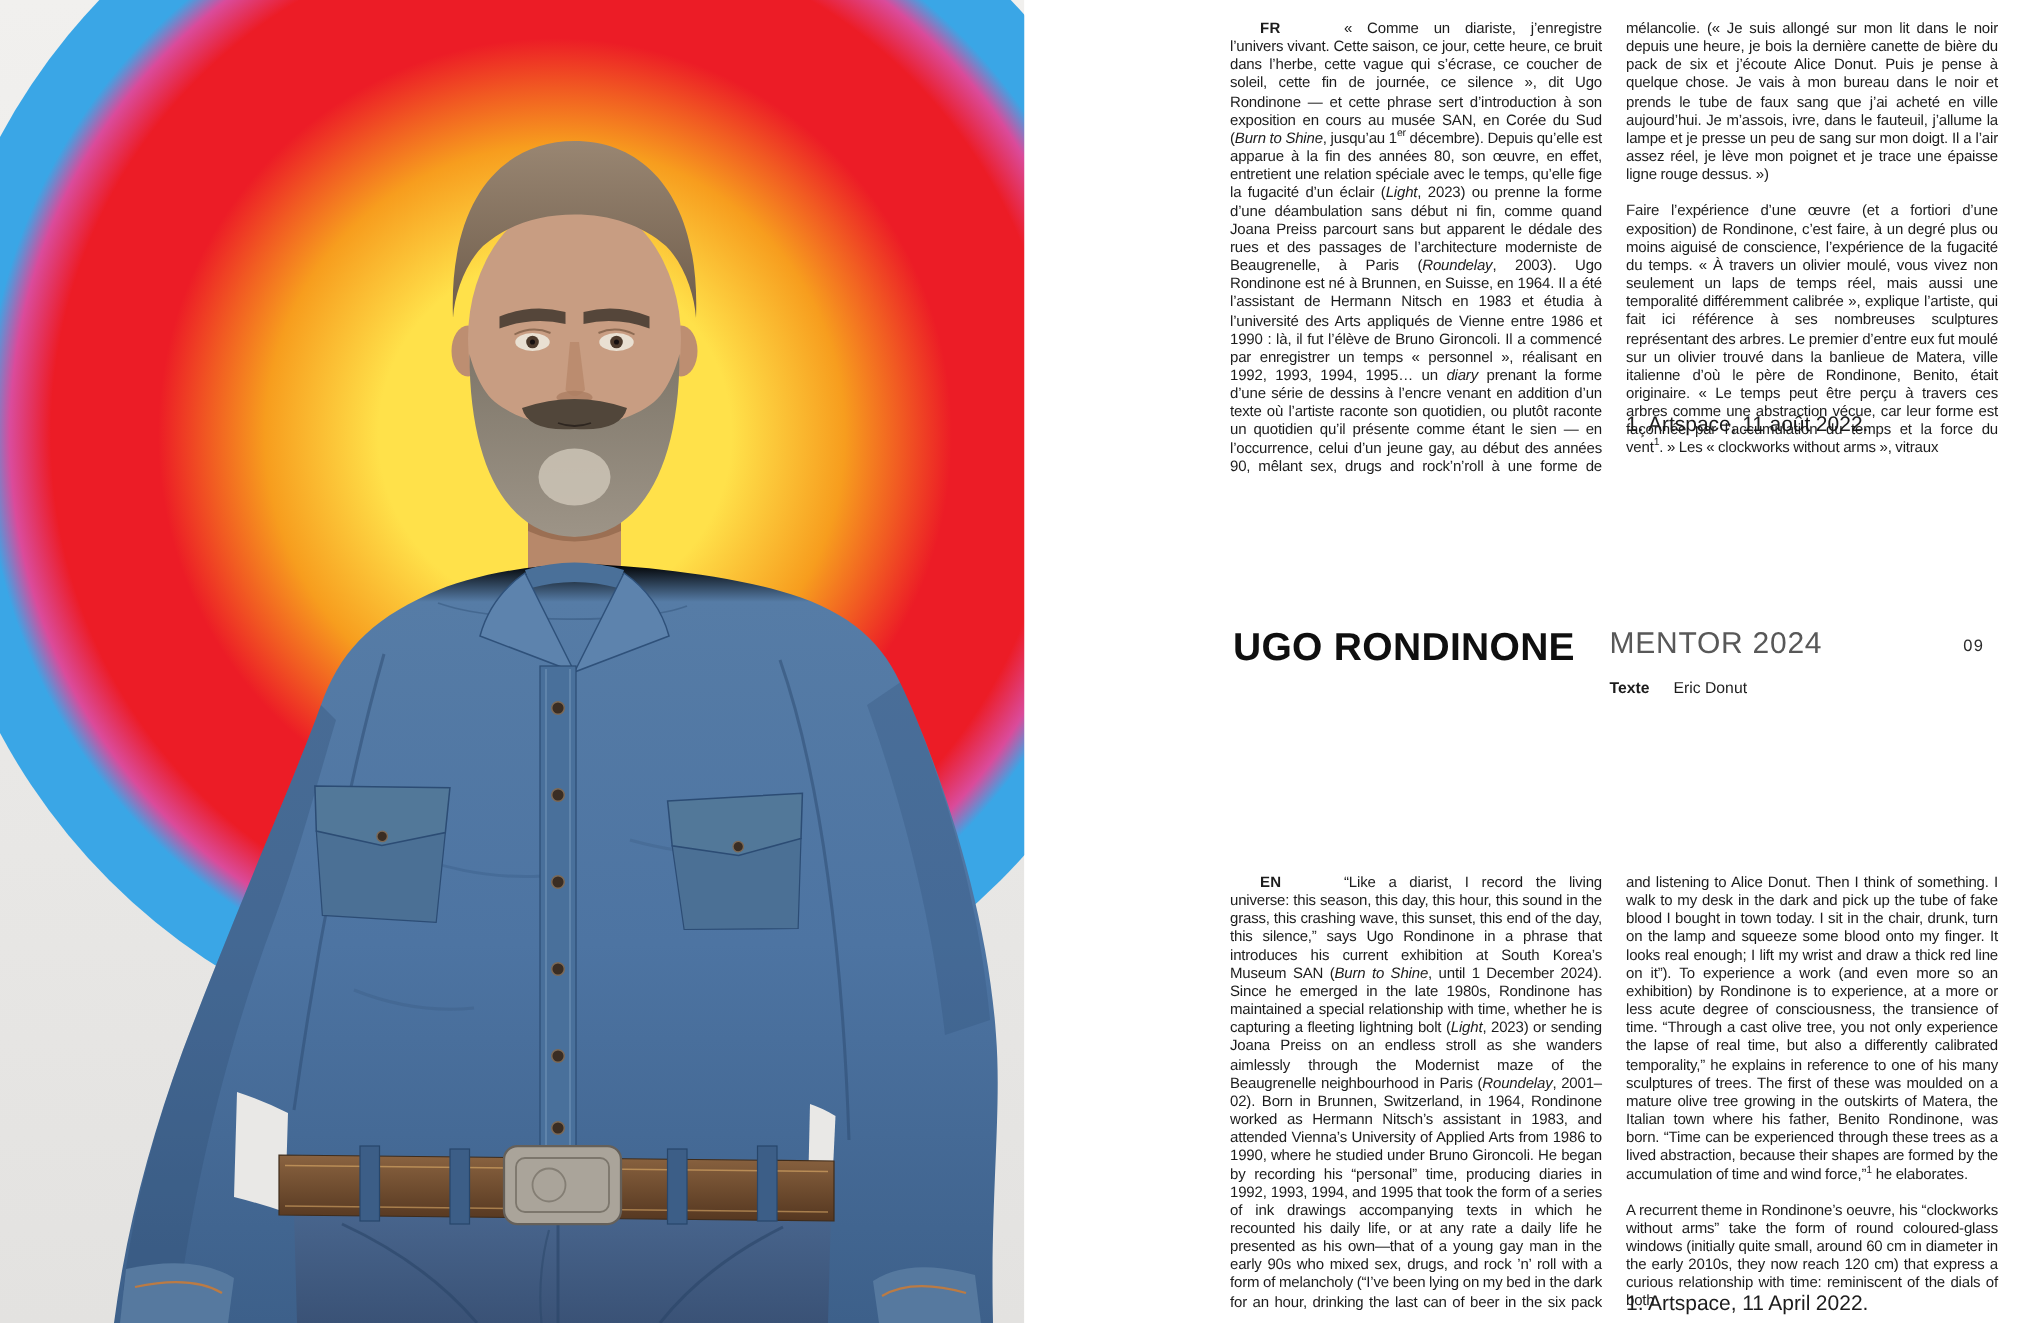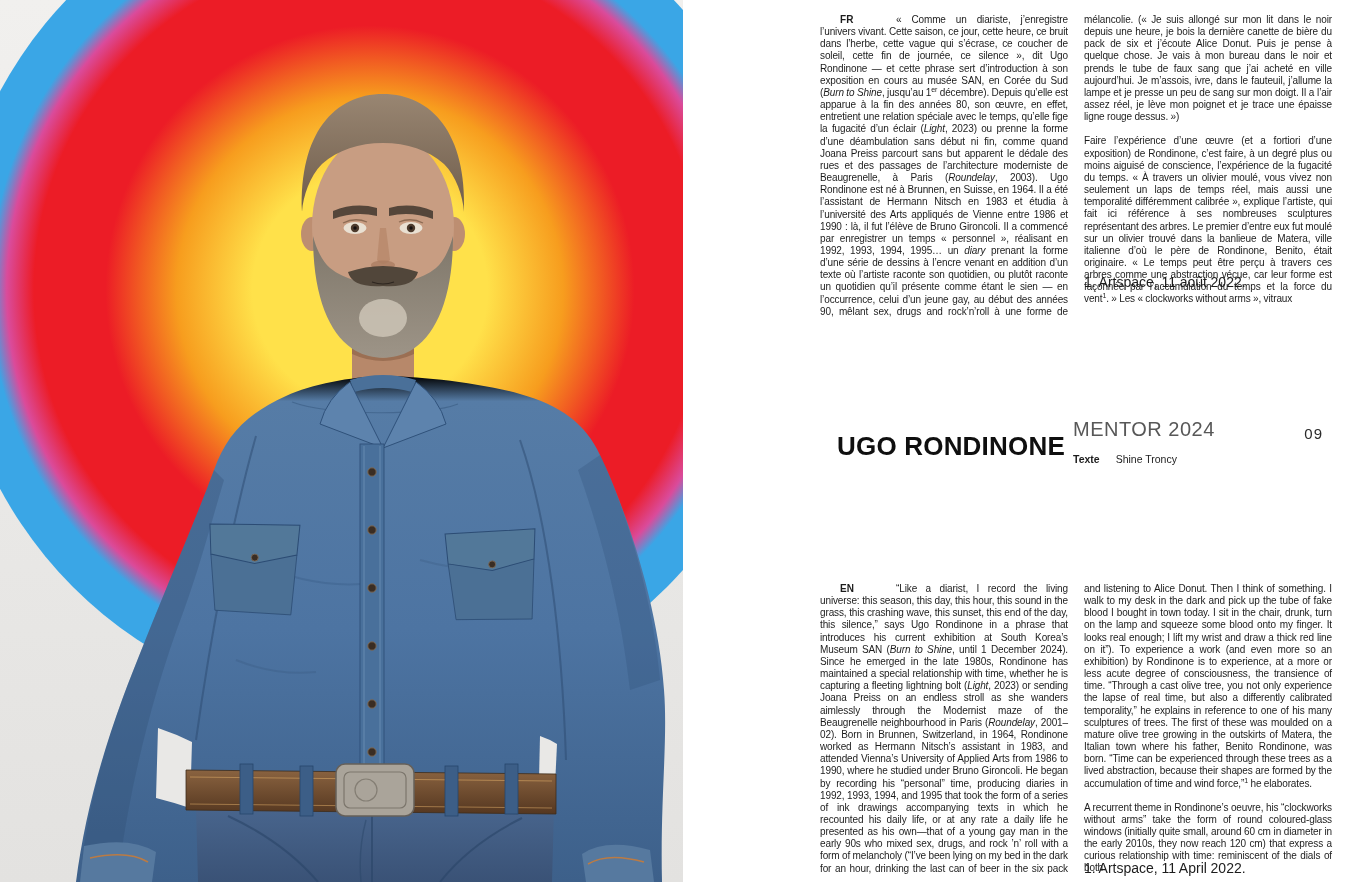--- a/index.html
+++ b/index.html
@@ -22,25 +22,25 @@
   .para{margin:0 0 12px 0;}
   .para:last-child{margin-bottom:0;}
   .lang-label{font-weight:bold;display:inline-block;width:56px;letter-spacing:0.2px;padding-left:20px;}
   .footnote{position:absolute;left:264px;width:248px;font-size:14px;line-height:9.5px;
     letter-spacing:0;color:#1c1c1c;text-align:left;}
   .fr-block .footnote{top:264px;}
   .en-block .footnote{top:281px;}
   sup{font-size:7px;line-height:0;}
 
   .title-block{position:absolute;left:137px;top:415px;width:512px;height:62px;}
-  .artist-title{position:absolute;left:0;top:0;margin:17px;font-size:26px;line-height:28px;
+  .artist-title{position:absolute;left:0;top:0;margin:2px;font-size:26px;line-height:28px;
     font-weight:800;letter-spacing:0.2px;color:#0f0f0f;white-space:nowrap;}
   .program-title{position:absolute;left:253px;top:0;margin:0;font-size:20px;line-height:28px;
     font-weight:400;letter-spacing:0.5px;color:#585858;white-space:nowrap;}
-  .page-number{position:absolute;right:9px;top:10px;font-size:15px;letter-spacing:1px;color:#2b2b2b;}
+  .page-number{position:absolute;right:9px;top:10px;font-size:11px;letter-spacing:1px;color:#2b2b2b;}
   .byline{position:absolute;left:253px;top:38px;font-size:10.5px;color:#1c1c1c;}
   .byline .byline-label{font-weight:bold;margin-right:16px;}
 </style>
 </head>
 <body>
 
 <div class="spread">
 
   <div class="photo-page">
     <svg width="683" height="882" viewBox="0 0 683 882" role="img">
@@ -199,21 +199,21 @@
         <p class="para first"><span class="lang-label">FR</span><span>« Comme un diariste, j’enregistre l’univers vivant. Cette saison, ce jour, cette heure, ce bruit dans l’herbe, cette vague qui s’écrase, ce coucher de soleil, cette fin de journée, ce silence », dit Ugo Rondinone — et cette phrase sert d’introduction à son exposition en cours au musée SAN, en Corée du Sud (<i>Burn to Shine</i>, jusqu’au 1<sup>er</sup> décembre). Depuis qu’elle est apparue à la fin des années 80, son œuvre, en effet, entretient une relation spéciale avec le temps, qu’elle fige la fugacité d’un éclair (<i>Light</i>, 2023) ou prenne la forme d’une déambulation sans début ni fin, comme quand Joana Preiss parcourt sans but apparent le dédale des rues et des passages de l’architecture moderniste de Beaugrenelle, à Paris (<i>Roundelay</i>, 2003). Ugo Rondinone est né à Brunnen, en Suisse, en 1964. Il a été l’assistant de Hermann Nitsch en 1983 et étudia à l’université des Arts appliqués de Vienne entre 1986 et 1990 : là, il fut l’élève de Bruno Gironcoli. Il a commencé par enregistrer un temps « personnel », réalisant en 1992, 1993, 1994, 1995… un <i>diary</i> prenant la forme d’une série de dessins à l’encre venant en addition d’un texte où l’artiste raconte son quotidien, ou plutôt raconte un quotidien qu’il présente comme étant le sien — en l’occurrence, celui d’un jeune gay, au début des années 90, mêlant sex, drugs and rock’n’roll à une forme de mélancolie. (« Je suis allongé sur mon lit dans le noir depuis une heure, je bois la dernière canette de bière du pack de six et j’écoute Alice Donut. Puis je pense à quelque chose. Je vais à mon bureau dans le noir et prends le tube de faux sang que j’ai acheté en ville aujourd’hui. Je m’assois, ivre, dans le fauteuil, j’allume la lampe et je presse un peu de sang sur mon doigt. Il a l’air assez réel, je lève mon poignet et je trace une épaisse ligne rouge dessus. »)</span></p>
         <p class="para">Faire l’expérience d’une œuvre (et a fortiori d’une exposition) de Rondinone, c’est faire, à un degré plus ou moins aiguisé de conscience, l’expérience de la fugacité du temps. « À travers un olivier moulé, vous vivez non seulement un laps de temps réel, mais aussi une temporalité différemment calibrée », explique l’artiste, qui fait ici référence à ses nombreuses sculptures représentant des arbres. Le premier d’entre eux fut moulé sur un olivier trouvé dans la banlieue de Matera, ville italienne d’où le père de Rondinone, Benito, était originaire. « Le temps peut être perçu à travers ces arbres comme une abstraction vécue, car leur forme est façonnée par l’accumulation du temps et la force du vent<sup>1</sup>. » Les « clockworks without arms », vitraux</p>
       </div>
       <div class="footnote">1. Artspace, 11 août 2022.</div>
     </section>
 
     <header class="title-block">
       <h1 class="artist-title">UGO RONDINONE</h1>
       <h2 class="program-title">MENTOR 2024</h2>
       <div class="page-number">09</div>
-      <div class="byline"><span class="byline-label">Texte</span><span>Shine Troncy</span></div>
+      <div class="byline"><span class="byline-label">Texte</span><span>Eric Donut</span></div>
     </header>
 
     <section class="text-block en-block" lang="en">
       <div class="cols">
         <p class="para first"><span class="lang-label">EN</span><span>“Like a diarist, I record the living universe: this season, this day, this hour, this sound in the grass, this crashing wave, this sunset, this end of the day, this silence,” says Ugo Rondinone in a phrase that introduces his current exhibition at South Korea’s Museum SAN (<i>Burn to Shine</i>, until 1 December 2024). Since he emerged in the late 1980s, Rondinone has maintained a special relationship with time, whether he is capturing a fleeting lightning bolt (<i>Light</i>, 2023) or sending Joana Preiss on an endless stroll as she wanders aimlessly through the Modernist maze of the Beaugrenelle neighbourhood in Paris (<i>Roundelay</i>, 2001–02). Born in Brunnen, Switzerland, in 1964, Rondinone worked as Hermann Nitsch’s assistant in 1983, and attended Vienna’s University of Applied Arts from 1986 to 1990, where he studied under Bruno Gironcoli. He began by recording his “personal” time, producing diaries in 1992, 1993, 1994, and 1995 that took the form of a series of ink drawings accompanying texts in which he recounted his daily life, or at any rate a daily life he presented as his own—that of a young gay man in the early 90s who mixed sex, drugs, and rock ’n’ roll with a form of melancholy (“I’ve been lying on my bed in the dark for an hour, drinking the last can of beer in the six pack and listening to Alice Donut. Then I think of something. I walk to my desk in the dark and pick up the tube of fake blood I bought in town today. I sit in the chair, drunk, turn on the lamp and squeeze some blood onto my finger. It looks real enough; I lift my wrist and draw a thick red line on it”). To experience a work (and even more so an exhibition) by Rondinone is to experience, at a more or less acute degree of consciousness, the transience of time. “Through a cast olive tree, you not only experience the lapse of real time, but also a differently calibrated temporality,” he explains in reference to one of his many sculptures of trees. The first of these was moulded on a mature olive tree growing in the outskirts of Matera, the Italian town where his father, Benito Rondinone, was born. “Time can be experienced through these trees as a lived abstraction, because their shapes are formed by the accumulation of time and wind force,”<sup>1</sup> he elaborates.</span></p>
         <p class="para">A recurrent theme in Rondinone’s oeuvre, his “clockworks without arms” take the form of round coloured-glass windows (initially quite small, around 60 cm in diameter in the early 2010s, they now reach 120 cm) that express a curious relationship with time: reminiscent of the dials of both</p>
       </div>
       <div class="footnote">1. Artspace, 11 April 2022.</div>
     </section>
 

